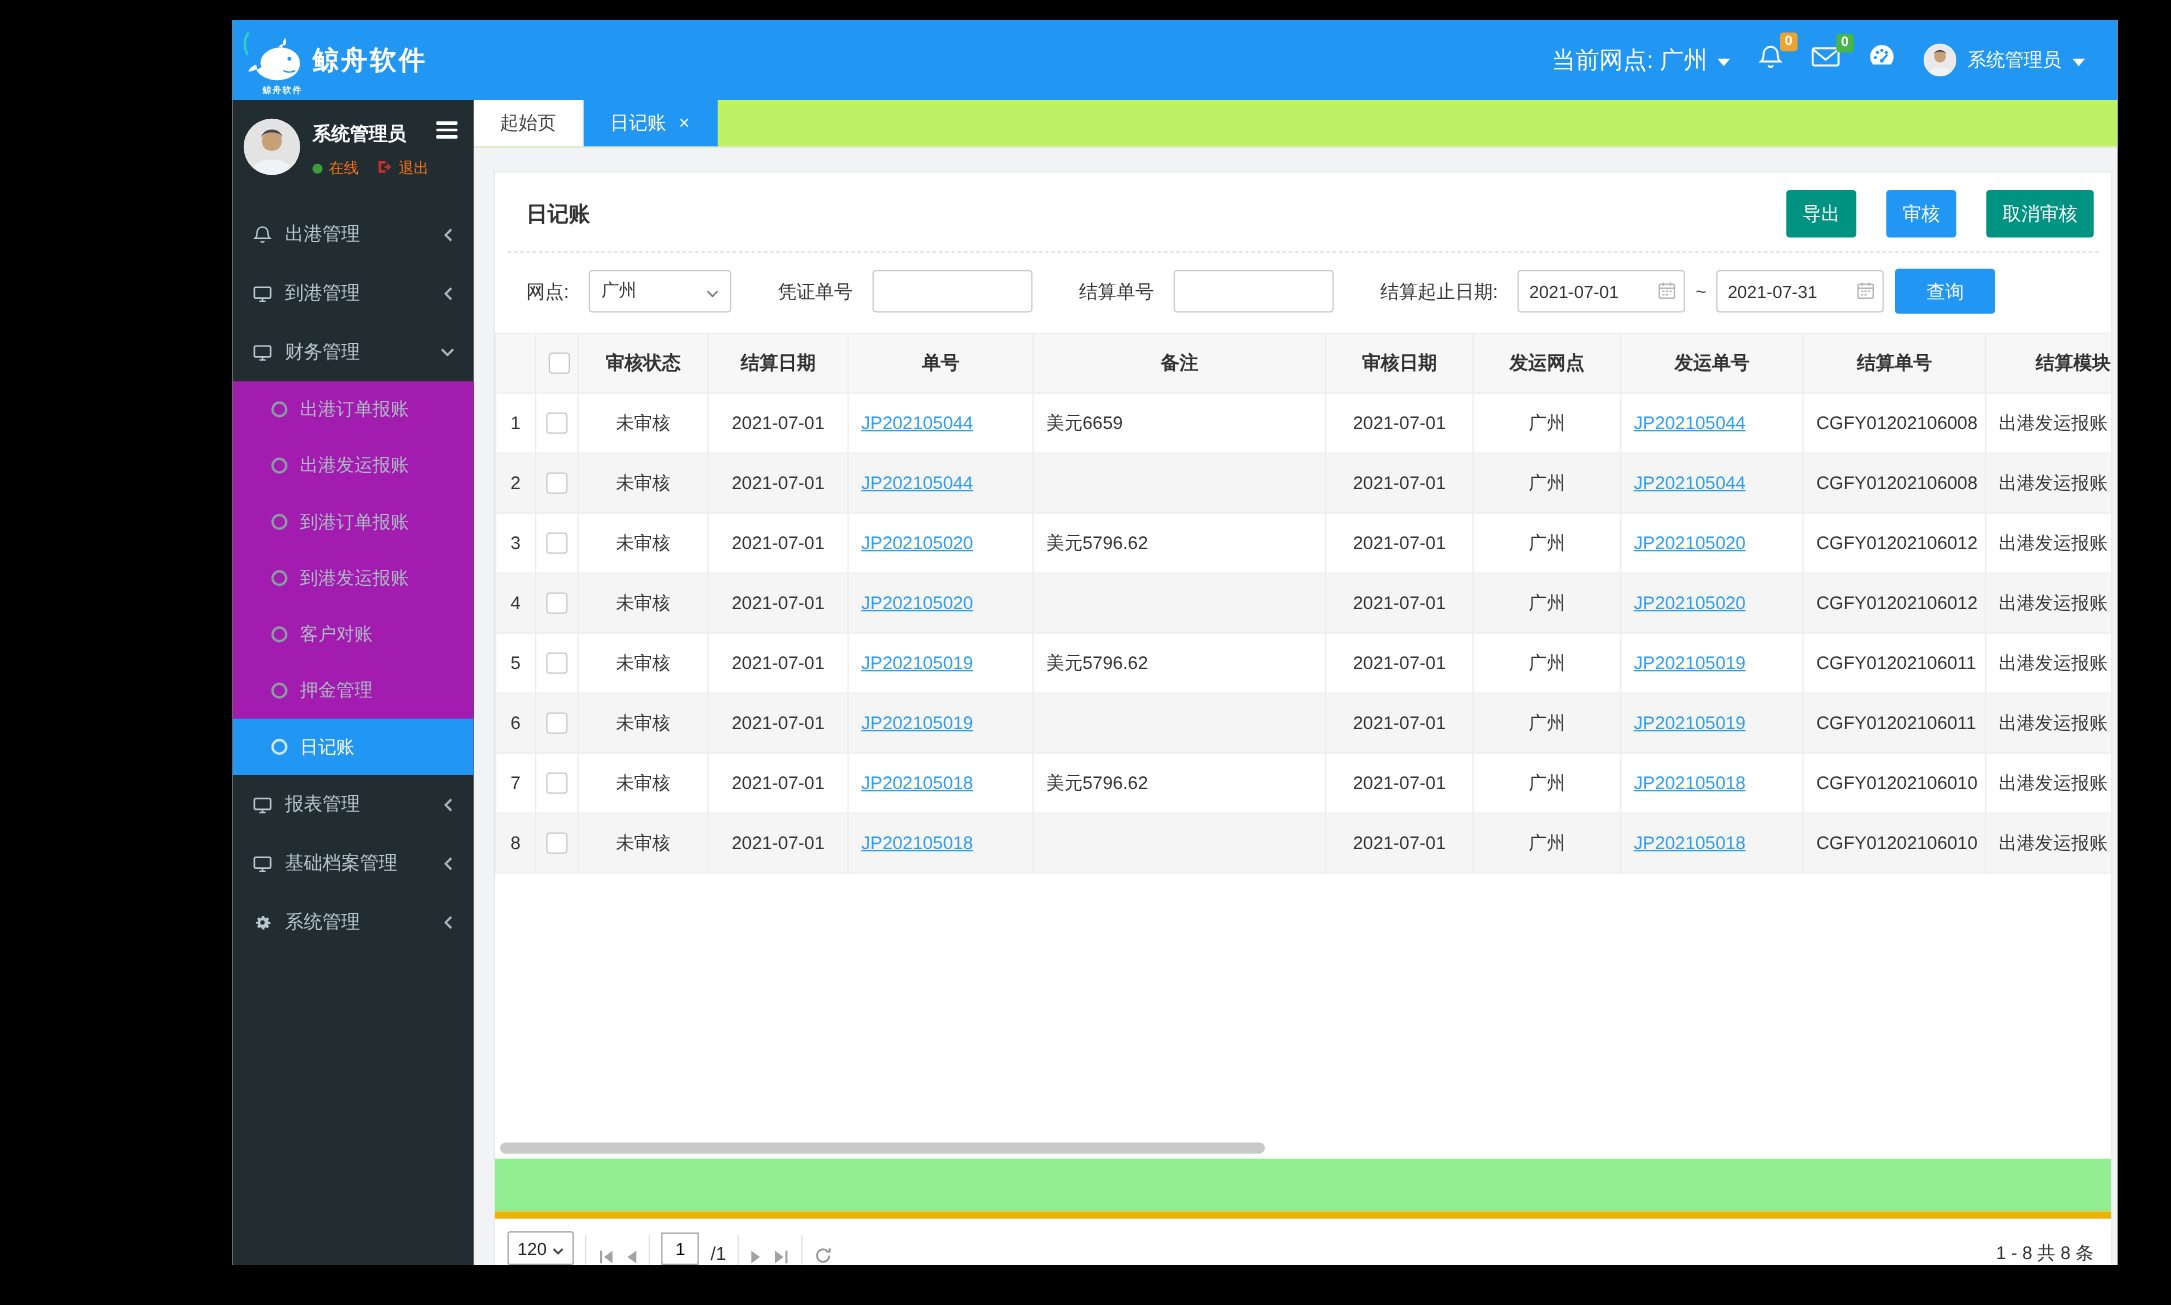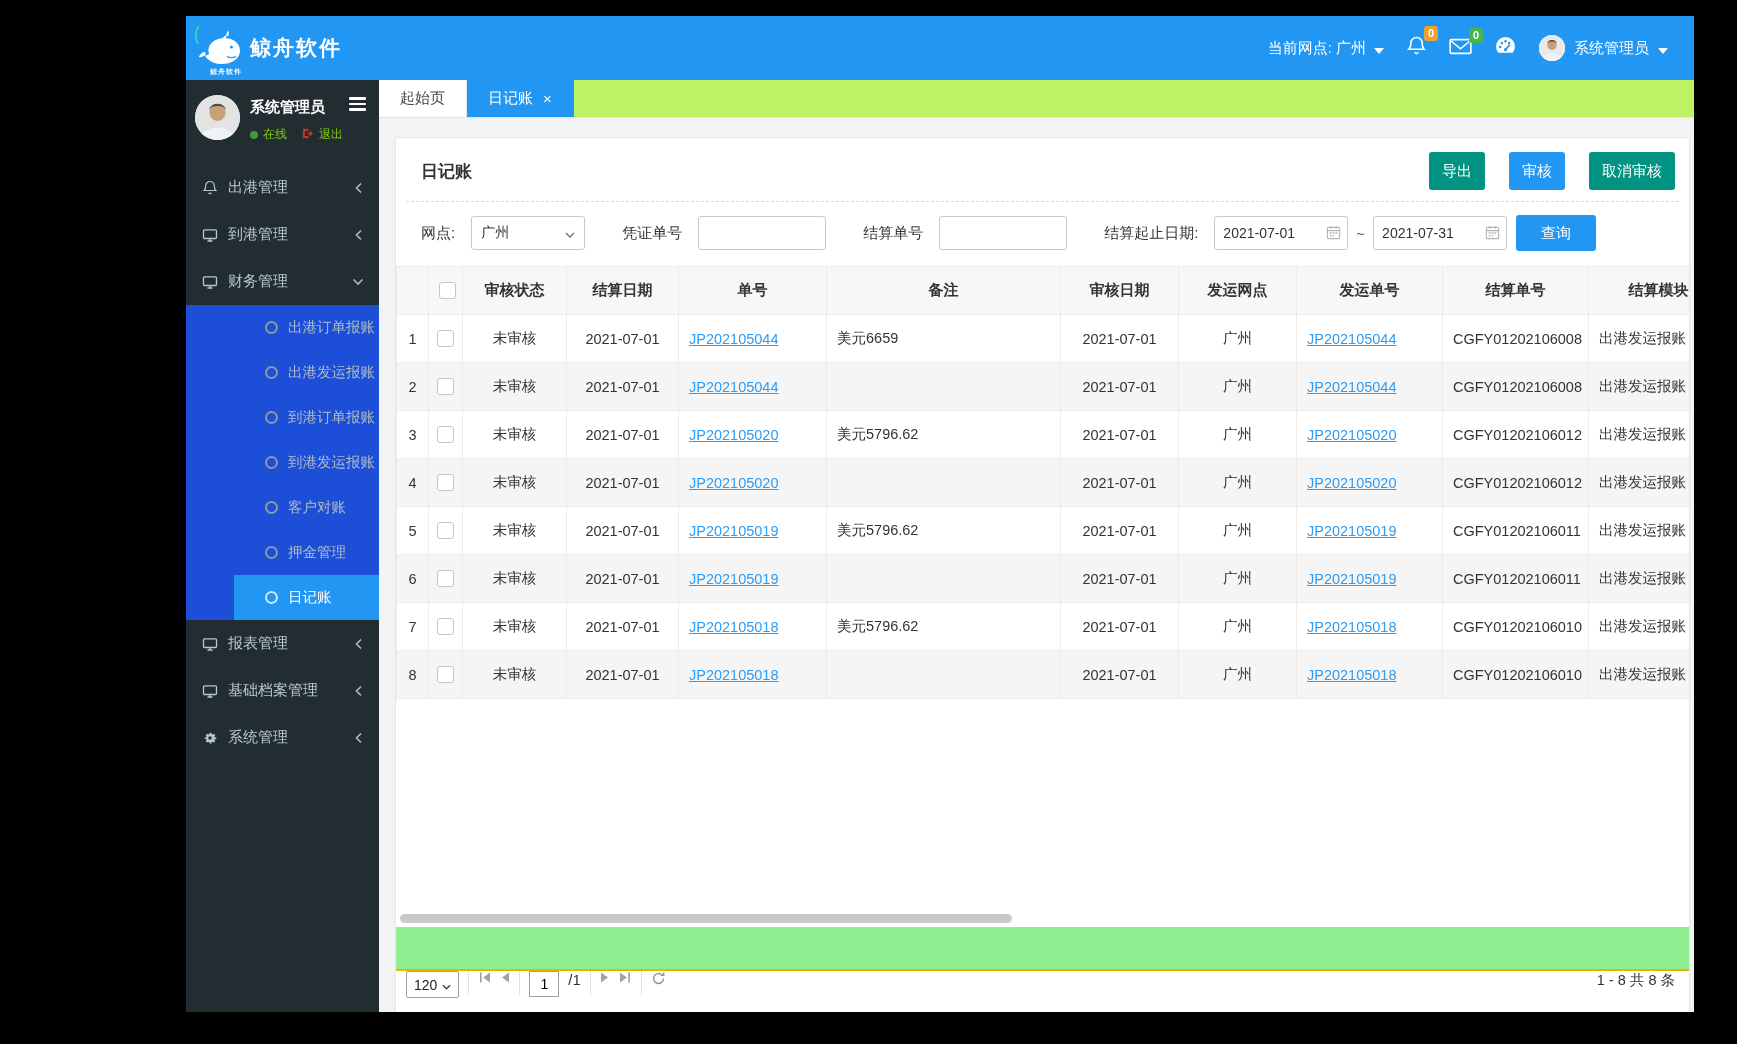--- a/index.html
+++ b/index.html
@@ -16,45 +16,45 @@
     background:#fff; display:flex; flex-direction:column; overflow:hidden;
   }
   
   .header { flex:0 0 64px; background:#2196f3; color:#fff; display:flex; align-items:center; }
   .logo { width:193px; height:100%; position:relative; display:flex; align-items:center; padding-left:12px; }
   .logo-accent { position:absolute; left:7px; top:9px; }
   .whale { display:flex; margin-top:-2px; }
   .logo-caption { position:absolute; left:24px; bottom:3px; font-size:7px; letter-spacing:1px; opacity:.95; font-weight:bold; }
   .brand { font-size:21px; font-weight:bold; margin-left:6px; letter-spacing:2px; }
   .header-right { margin-left:auto; display:flex; align-items:center; gap:22px; padding-right:26px; }
-  .site-switch { display:flex; align-items:center; gap:8px; font-size:15px; cursor:pointer; }
+  .site-switch { display:flex; align-items:center; gap:8px; font-size:19px; cursor:pointer; }
   .icon-btn { position:relative; display:flex; align-items:center; cursor:pointer; }
   .badge { position:absolute; top:-9px; right:-11px; font-size:11px; font-weight:bold; line-height:1;
            padding:2px 4px; border-radius:3px; color:#fff; }
   .badge.orange { background:#f0a22e; }
   .badge.green  { background:#45b649; }
   .user-chip { display:flex; align-items:center; gap:9px; font-size:15px; cursor:pointer; }
   .avatar-sm { width:26px; height:26px; border-radius:50%; overflow:hidden; background:#fff; flex:0 0 26px; }
   
   .body-row { flex:1; display:flex; min-height:0; }
   .sidebar { flex:0 0 193px; background:#222d32; color:#b8c7ce; position:relative; overflow:hidden; }
   .hamburger { position:absolute; top:14px; right:13px; cursor:pointer; }
   .hamburger i { display:block; width:17px; height:2.5px; background:#fff; margin:3px 0; border-radius:1px; }
   .user-panel { display:flex; gap:10px; padding:15px 10px 13px 9px; }
   .avatar-lg { width:45px; height:45px; border-radius:50%; overflow:hidden; flex:0 0 45px; background:#ddd; }
   .u-name { color:#fff; font-size:15px; font-weight:bold; margin-top:3px; }
-  .u-status { display:flex; gap:14px; margin-top:9px; font-size:12px; color:#84cc16; align-items:center; }
+  .u-status { display:flex; gap:14px; margin-top:9px; font-size:12px; color:#f97316; align-items:center; }
   .online,.logout { display:flex; align-items:center; gap:5px; }
   .logout { cursor:pointer; }
   .dot { width:8px; height:8px; border-radius:50%; background:#3c9b3c; display:inline-block; }
   .menu { margin-top:8px; }
   .menu-item { height:47px; display:flex; align-items:center; gap:10px; padding:0 15px; font-size:15px; cursor:pointer; color:#b8c7ce; }
   .mi-icon { display:flex; width:17px; justify-content:center; }
   .mi-chev { margin-left:auto; display:flex; opacity:.9; }
-  .submenu { background:#1d4ed8;padding-left:48px; }
+  .submenu { background:#a21caf; }
   .submenu-item { height:45px; display:flex; align-items:center; gap:10px; padding-left:31px; font-size:14.5px; color:#aebcc3; cursor:pointer; }
   .submenu-item.active { background:#2196f3; color:#fff; }
   .ring { width:13px; height:13px; border:2px solid #8a9ba3; border-radius:50%; display:inline-block; flex:0 0 13px; }
   .submenu-item.active .ring { border-color:#cfe7fb; }
   
   .main { flex:1; display:flex; flex-direction:column; background:#f1f3f4; min-width:0; }
   .tabbar { flex:0 0 38px; background:#bef264; display:flex; border-bottom:1px solid #e3e3e3; }
   .tab { display:flex; align-items:center; gap:10px; padding:0 21px; font-size:15px; color:#444;
          background:#fff; border-right:1px solid #e6e6e6; cursor:pointer; }
   .tab.active { background:#2196f3; color:#fff; border-color:#2196f3; }
@@ -90,21 +90,21 @@
   .grid td { font-size:14.5px; color:#333; background:#fff; }
   .grid tbody tr:nth-child(even) td { background:#f5f5f5; }
   .grid td.center { text-align:center; padding:0 4px; }
   .grid a.link { color:#2e9df5; text-decoration:underline; cursor:pointer; }
   .cbx { width:17px; height:17px; border:1px solid #c6c6c6; border-radius:3px; background:#fff; margin:0 auto; cursor:pointer; }
   .flex-spacer { flex:1; }
   
   .hscrollbar { height:9px; margin:0 3px 4px 2px; position:relative; flex:0 0 9px; cursor:pointer; }
   .hscrollbar .thumb { position:absolute; left:2px; top:0; width:612px; height:9px; background:#c9c9c9; border-radius:5px; }
   .green-bar { flex:0 0 42px; background:#90ee90; }
-  .pager { flex:0 0 43px; display:flex; align-items:flex-start; gap:9px; padding:0 14px 0 10px; background:#fff; border-top:2px solid #eab308; }
+  .pager { flex:0 0 43px; display:flex; align-items:flex-end; gap:9px; padding:0 14px 0 10px; background:#fff; border-top:6px solid #eab308; }
   .page-size { height:27px; border:1px solid #9f9f9f; border-radius:2px; display:flex; align-items:center;
                gap:5px; padding:0 7px; font-size:14px; color:#222; cursor:pointer; background:#fff; }
   .sep { width:1px; height:24px; background:#e0e0e0; }
   .pg-btn { display:flex; align-items:center; cursor:pointer; }
   .page-input { width:30px; height:26px; border:1px solid #9f9f9f; text-align:center; font-size:14px; font-family:inherit; outline:none; }
   .of { font-size:15px; color:#333; }
   .pager-right { margin-left:auto; font-size:14.5px; color:#333; }
 </style>
 </head>
 <body>

